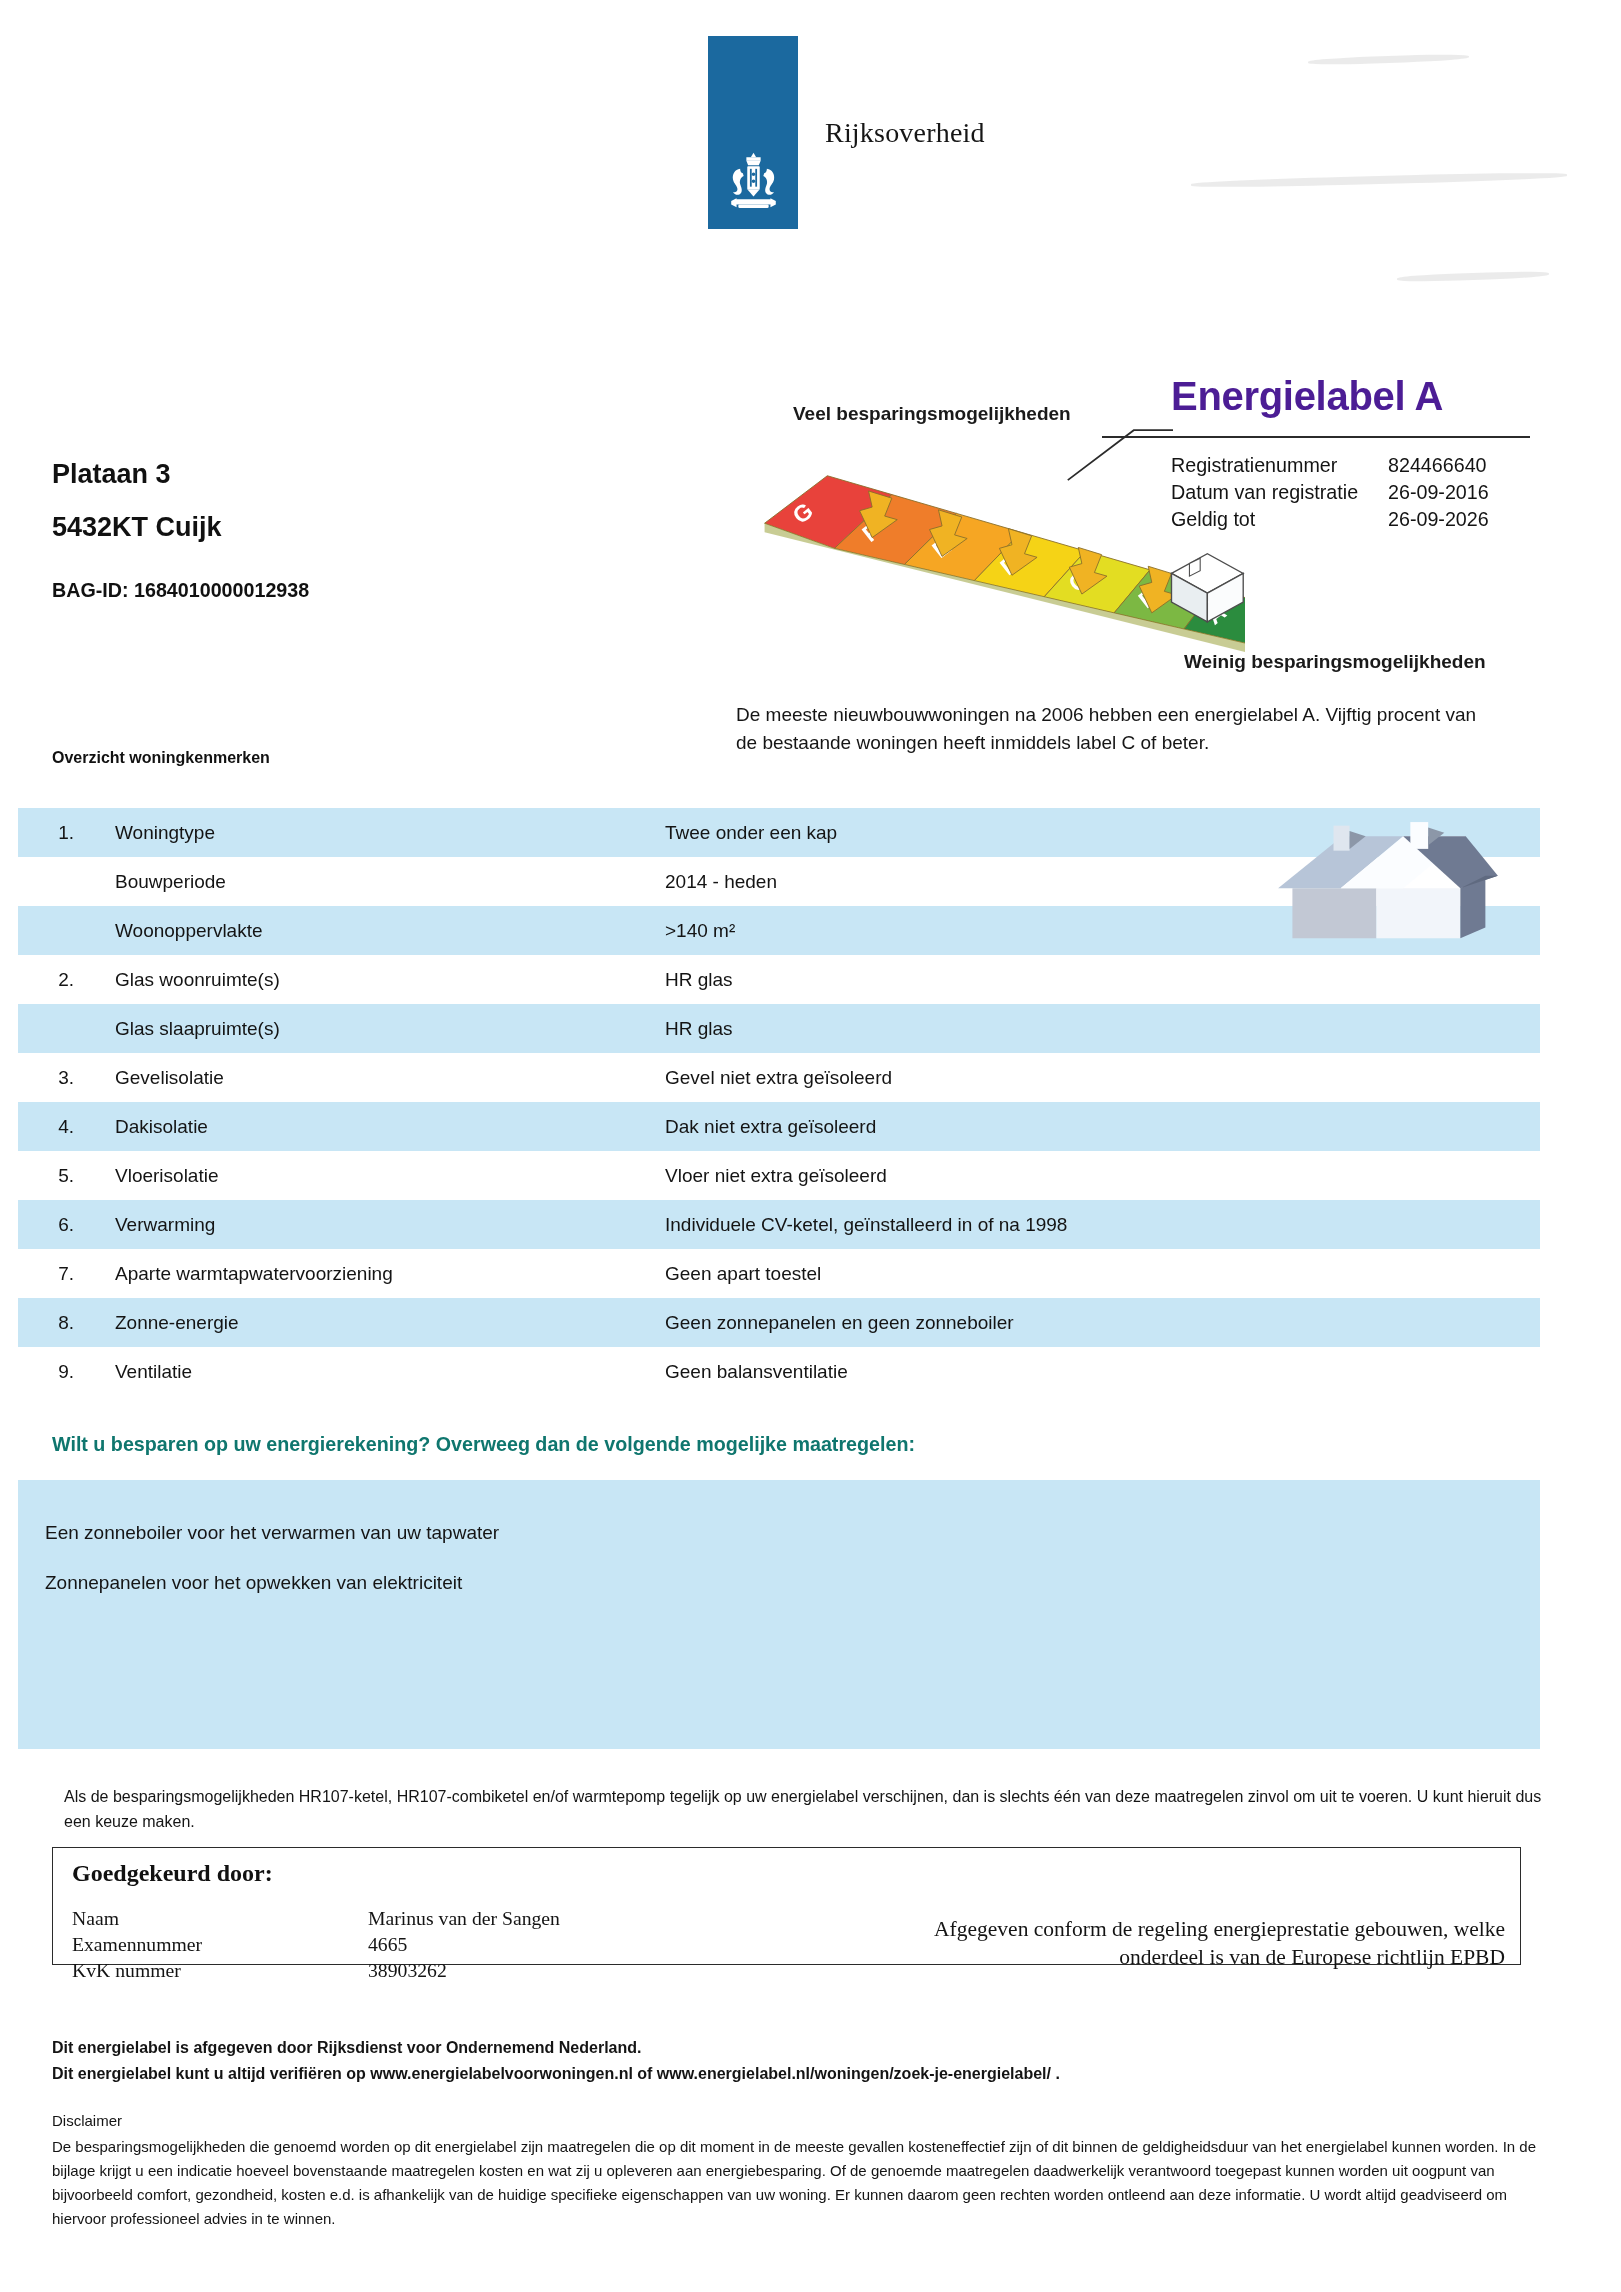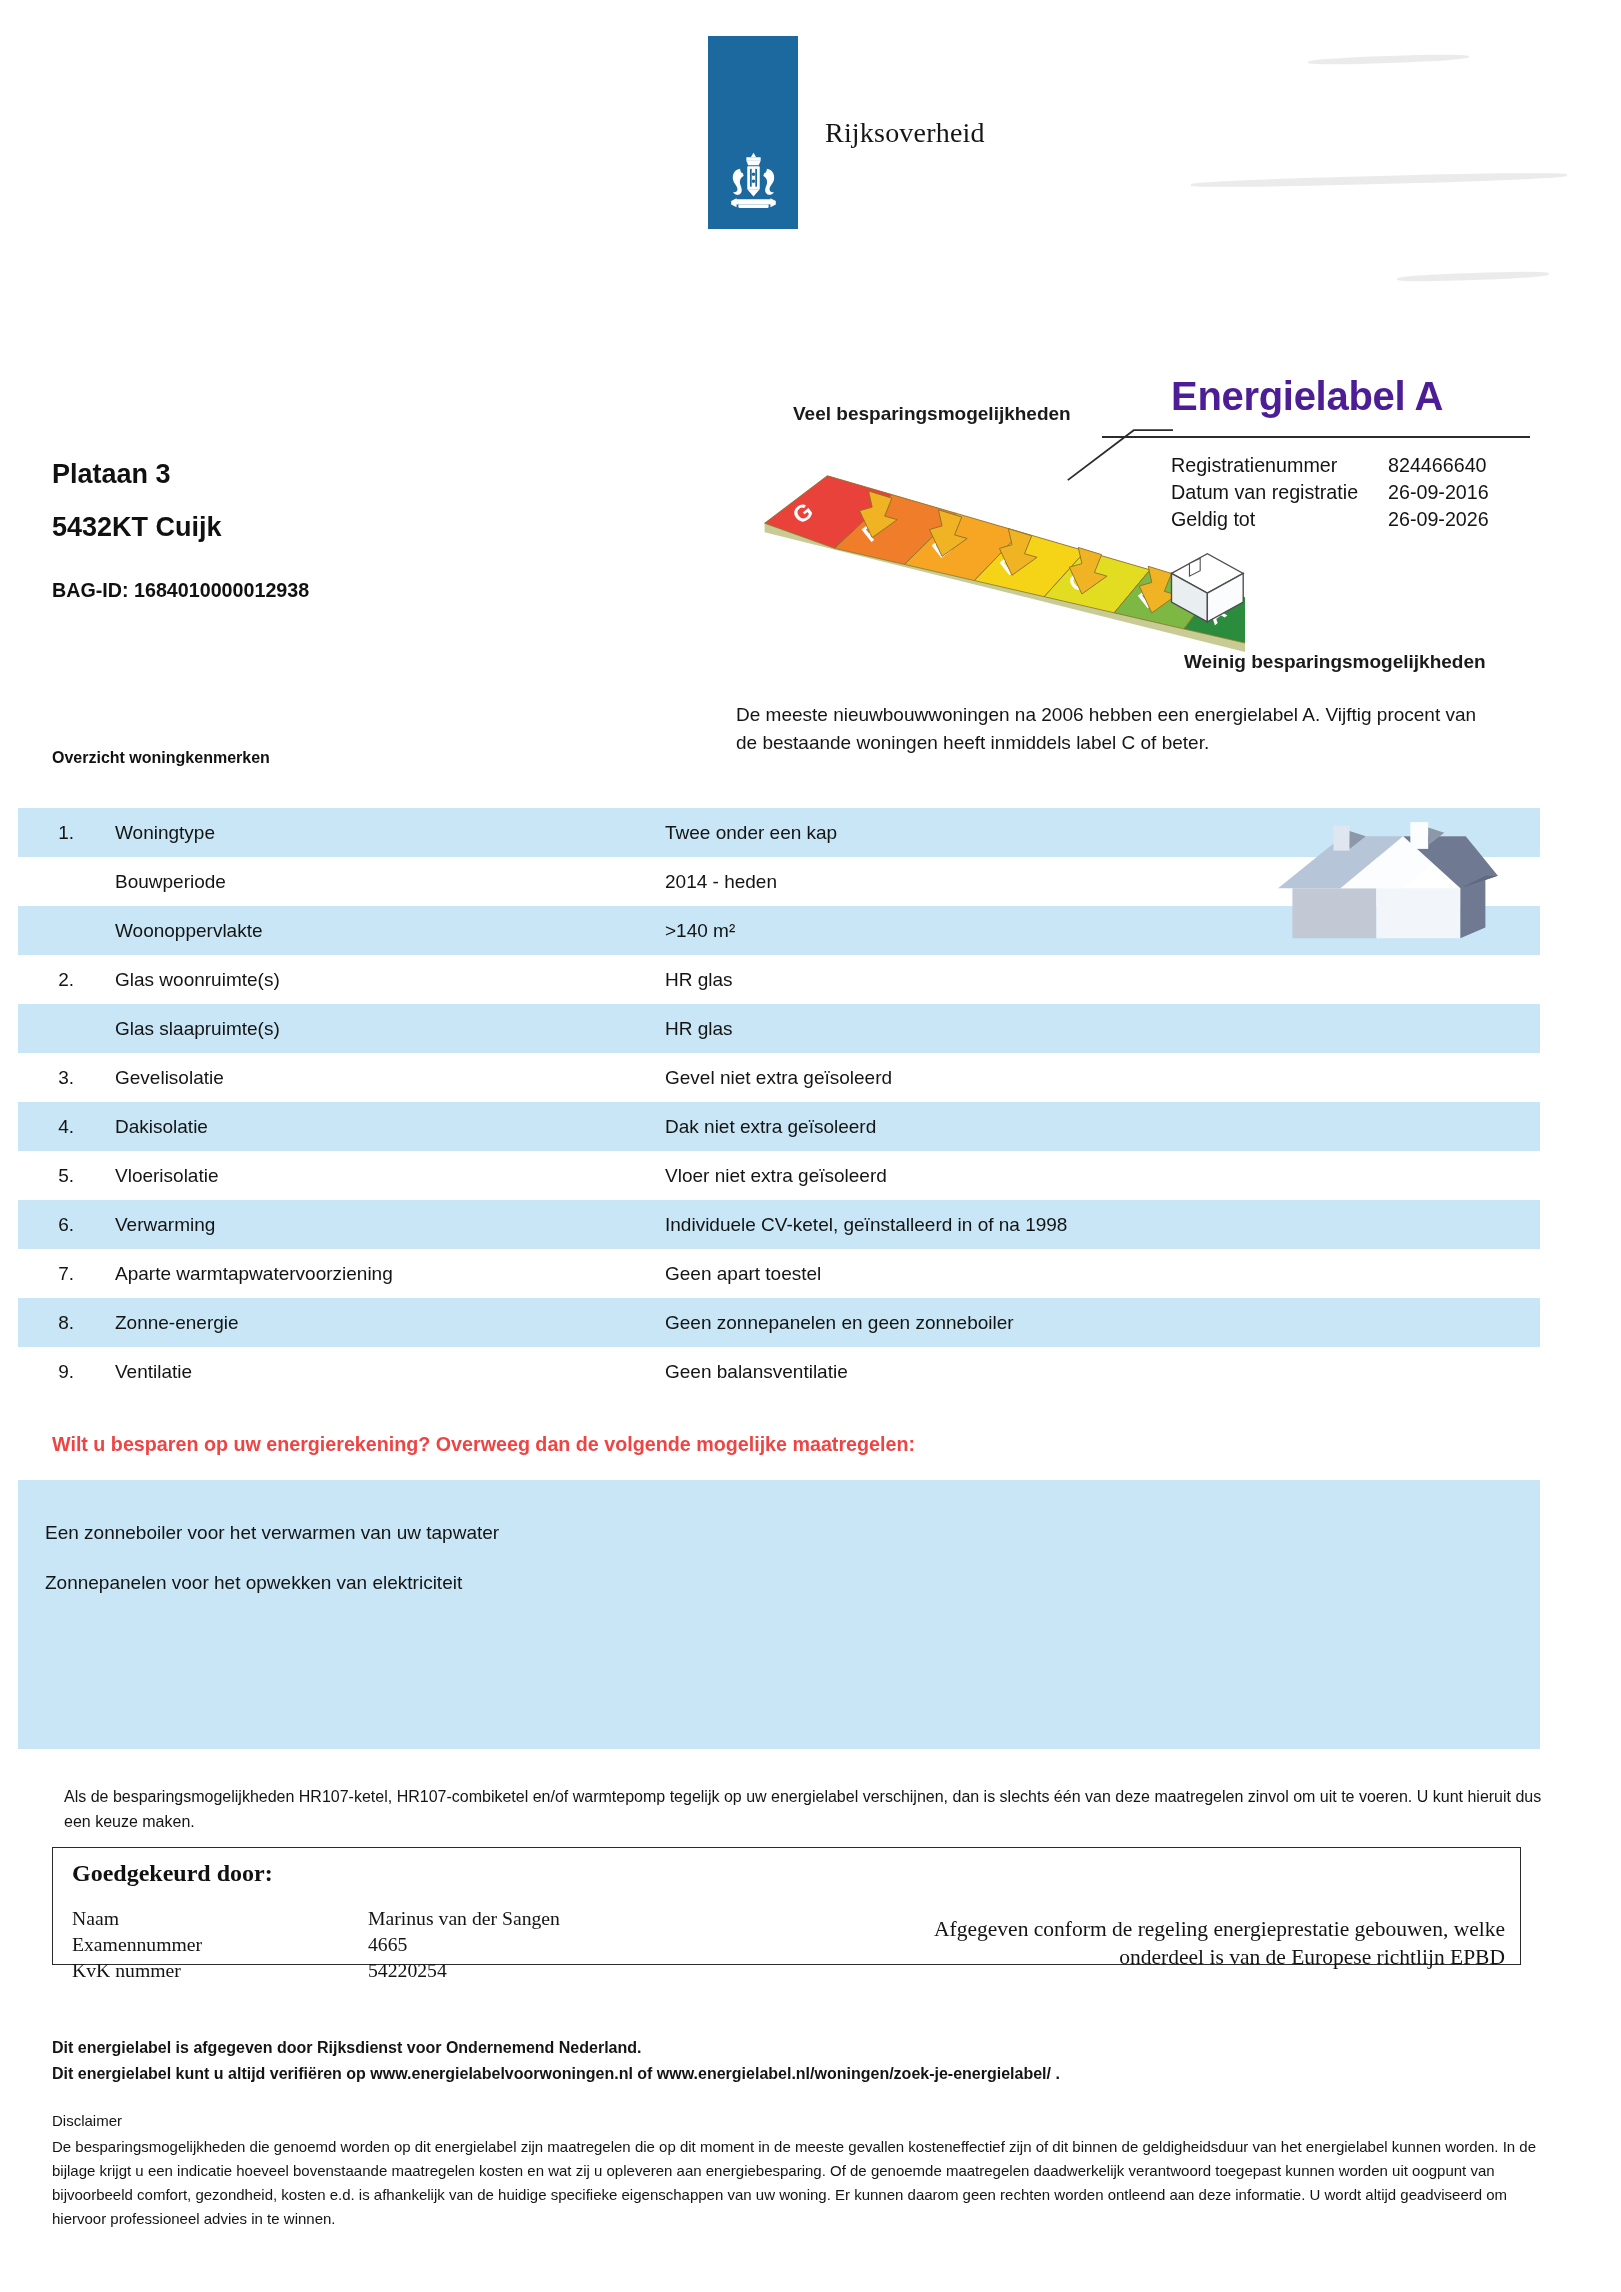--- a/index.html
+++ b/index.html
@@ -74,21 +74,21 @@
   .trow.alt { background:#c8e6f5; }
   .t-num { width:56px; text-align:right; font-size:19px; color:#141414; }
   .t-key { width:591px; padding-left:41px; box-sizing:border-box; font-size:19px; color:#141414; }
   .t-val { font-size:19px; color:#141414; }
 
   .house-ill { position:absolute; left:1267px; top:806px; width:242px; height:134px; }
 
   
   .meas-head {
     position:absolute; left:52px; top:1433px;
-    font-size:19.7px; font-weight:bold; color:#ef4444;
+    font-size:19.7px; font-weight:bold; color:#0f766e;
   }
   .meas-box {
     position:absolute; left:18px; top:1480px; width:1522px; height:269px;
     background:#c8e6f5;
   }
   .meas-item { position:absolute; left:45px; font-size:19px; color:#151515; }
   .meas-0 { top:1522px; }
   .meas-1 { top:1572px; }
 
   .meas-note {
@@ -338,21 +338,21 @@
     <div class="appr-row">
       <span class="appr-k">Naam</span>
       <span>Marinus van der Sangen</span>
     </div>
     <div class="appr-row">
       <span class="appr-k">Examennummer</span>
       <span>4665</span>
     </div>
     <div class="appr-row">
       <span class="appr-k">KvK nummer</span>
-      <span>54220254</span>
+      <span>38903262</span>
     </div>
   </div>
   <div class="appr-right">Afgegeven conform de regeling energieprestatie gebouwen, welke onderdeel is van de Europese richtlijn EPBD</div>
 
   <div class="foot-lines">
     <div>Dit energielabel is afgegeven door Rijksdienst voor Ondernemend Nederland.</div>
     <div>Dit energielabel kunt u altijd verifiëren op www.energielabelvoorwoningen.nl of www.energielabel.nl/woningen/zoek-je-energielabel/ .</div>
   </div>
 
   <div class="disc-title">Disclaimer</div>

